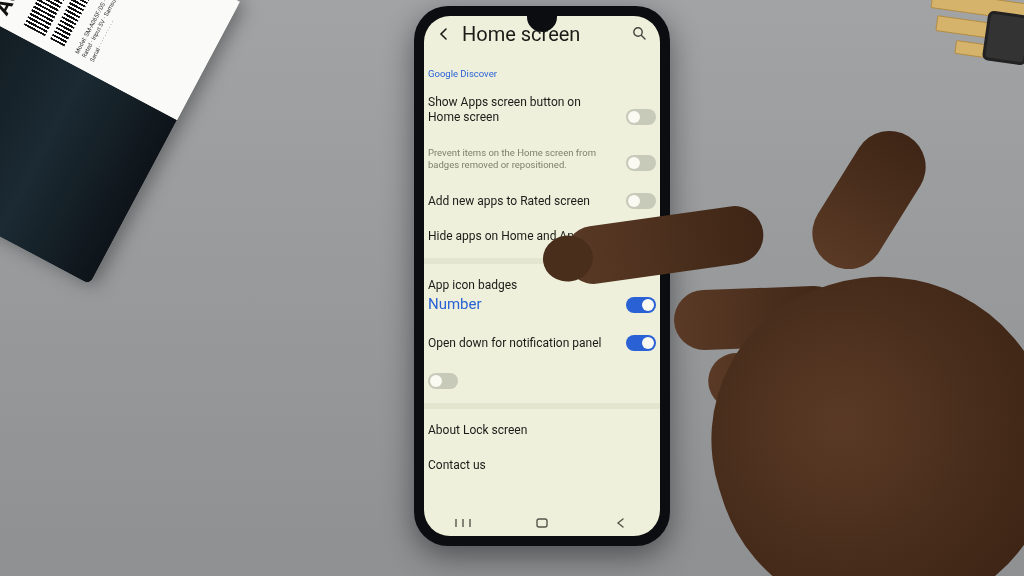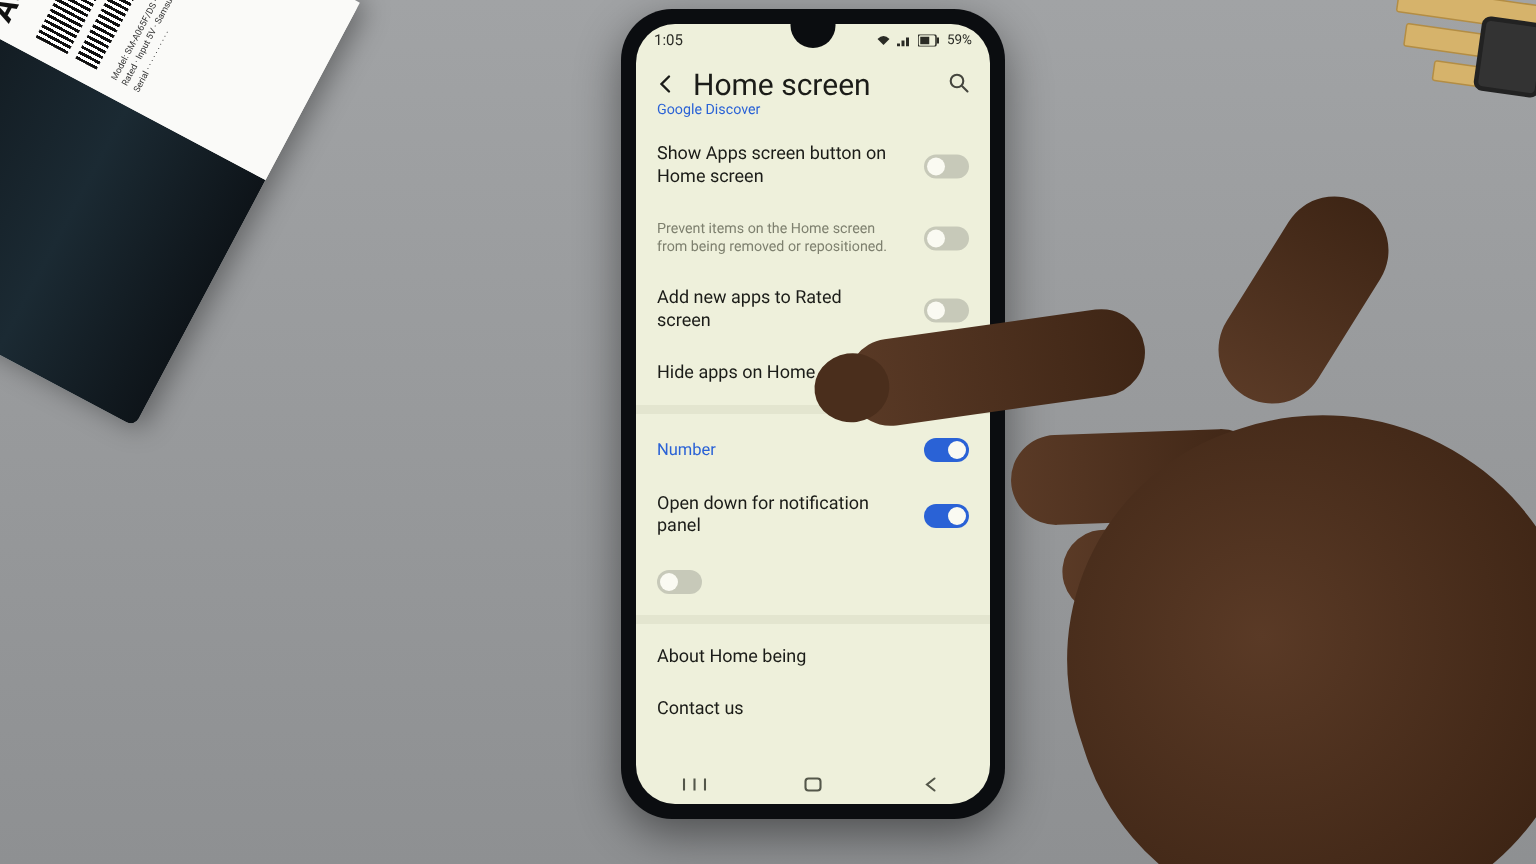--- a/index.html
+++ b/index.html
@@ -106,35 +106,35 @@
     display: flex; align-items: center; gap: 10px;
     padding: 6px 12px 8px;
   }
   .appbar .back { width:16px; height:16px; display:flex;align-items:center;justify-content:center; }
   .appbar .title { font-size: 20px; font-weight: 400; flex:1; }
   .appbar .search { width:16px; height:16px; opacity:.8; }
 
   .content {
     position: absolute; top: 52px; bottom: 26px; left:0; right:0;
     overflow: hidden;
-    padding: 0 14px;
+    padding: 0 4px;
   }
   .linklet {
     font-size: 9.5px; color:#2a62d6; margin: 0 0 6px;
   }
   .row {
     padding: 10px 0;
-    display: flex; align-items: center; gap: 20px;
+    display: flex; align-items: flex-end; gap: 20px;
     border-bottom: none;
   }
   .row + .row { border-top: none; }
   .row .text { flex: 1; min-width:0; }
   .row .label { font-size: 12px; color:#1b1c18; line-height:1.25; }
   .row .sub { font-size: 9.5px; color:#7e806f; margin-top:2px; line-height:1.25; }
-  .row .subblue { font-size: 11px; color:#2a62d6; margin-top:2px; }
+  .row .subblue { font-size: 15px; color:#2a62d6; margin-top:2px; }
   .toggle {
     width: 30px; height: 16px; border-radius: 10px; position: relative;
     flex: 0 0 auto; margin-top: 2px;
   }
   .toggle::after {
     content:""; position:absolute; top:2px; width:12px; height:12px;
     background:#fafaf2; border-radius:50%;
   }
   .toggle.off { background:#c7c9b9; }
   .toggle.off::after { left:2px; }
@@ -204,44 +204,20 @@
   <div class="plank p1"></div>
   <div class="plank p2"></div>
   <div class="plank p3"></div>
   <div class="clip"></div>
 </div>
 
 <div class="phone">
   <div class="screen">
     <div class="notch"></div>
 
-    <div class="statusbar">
-      <span class="time">1:05</span>
-      <span class="spacer"></span>
-      <span class="icons">
-        <span>
-          <svg width="10" height="8" viewBox="0 0 10 8">
-              <path d="M5 7 L1 3 Q5 -1 9 3 Z" fill="#2a2b25"></path>
-            </svg>
-        </span>
-        <span>
-          <svg width="10" height="8" viewBox="0 0 10 8">
-              <path d="M0 8h2V6H0zM3 8h2V4H3zM6 8h2V2H6z" fill="#2a2b25"></path>
-            </svg>
-        </span>
-        <span>
-          <svg width="15" height="8" viewBox="0 0 15 8">
-              <rect x="0" y="0" width="12" height="8" rx="1.5" fill="none" stroke="#2a2b25"></rect>
-              <rect x="1.5" y="1.5" width="6" height="5" fill="#2a2b25"></rect>
-              <rect x="12.5" y="2" width="1.5" height="4" fill="#2a2b25"></rect>
-            </svg>
-        </span>
-        <span>59%</span>
-      </span>
-    </div>
 
     <div class="appbar">
       <span class="back">
         <svg width="14" height="14" viewBox="0 0 14 14">
             <path d="M9 2 L4 7 L9 12" stroke="#1b1c18" stroke-width="1.6" fill="none" stroke-linecap="round"></path>
           </svg>
       </span>
       <span class="title">Home screen</span>
       <span class="search">
         <svg width="15" height="15" viewBox="0 0 15 15">
@@ -256,21 +232,21 @@
 
       <div class="row">
         <div class="text">
           <div class="label">Show Apps screen button on Home screen</div>
         </div>
         <div class="toggle off"></div>
       </div>
 
       <div class="row">
         <div class="text">
-          <div class="sub">Prevent items on the Home screen from being removed or repositioned.</div>
+          <div class="sub">Prevent items on the Home screen from badges removed or repositioned.</div>
         </div>
         <div class="toggle off"></div>
       </div>
 
       <div class="row">
         <div class="text">
           <div class="label">Add new apps to Rated screen</div>
         </div>
         <div class="toggle off"></div>
       </div>
@@ -278,41 +254,42 @@
       <div class="row">
         <div class="text">
           <div class="label">Hide apps on Home and Apps screens</div>
         </div>
       </div>
 
       <div class="divider"></div>
 
       <div class="row">
         <div class="text">
+          <div class="label">App icon badges</div>
           <div class="subblue">Number</div>
         </div>
         <div class="toggle on"></div>
       </div>
 
       <div class="row">
         <div class="text">
           <div class="label">Open down for notification panel</div>
         </div>
         <div class="toggle on"></div>
       </div>
 
       <div class="row">
         <div class="toggle off"></div>
       </div>
 
       <div class="divider"></div>
 
       <div class="row">
         <div class="text">
-          <div class="label">About Home being</div>
+          <div class="label">About Lock screen</div>
         </div>
       </div>
 
       <div class="row">
         <div class="text">
           <div class="label">Contact us</div>
         </div>
       </div>
     </div>
 

